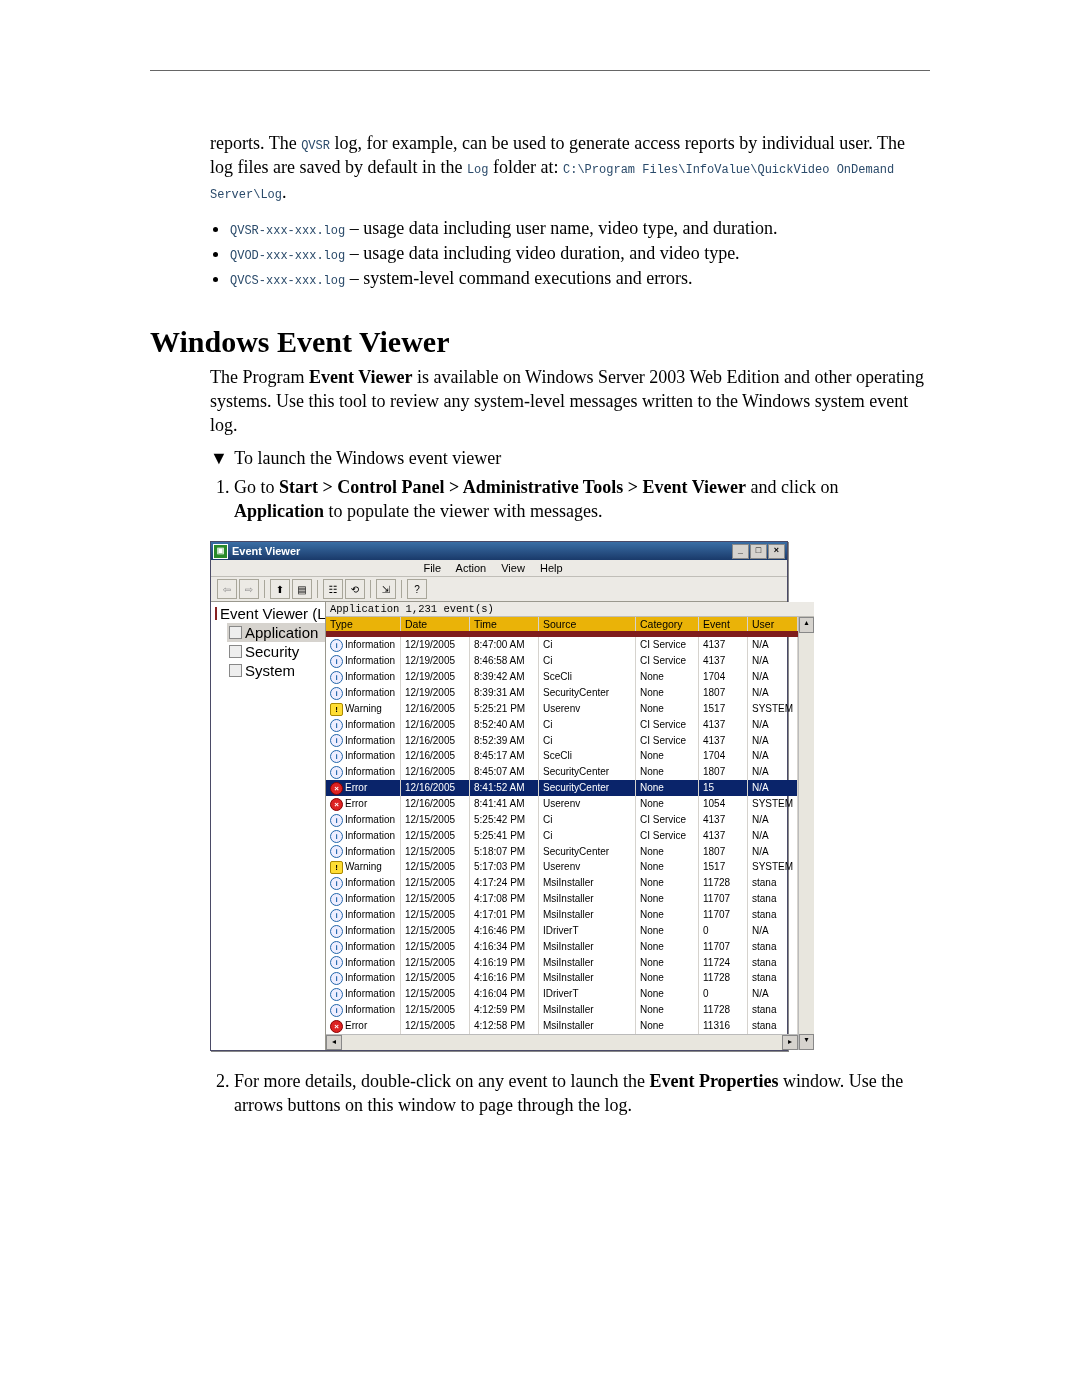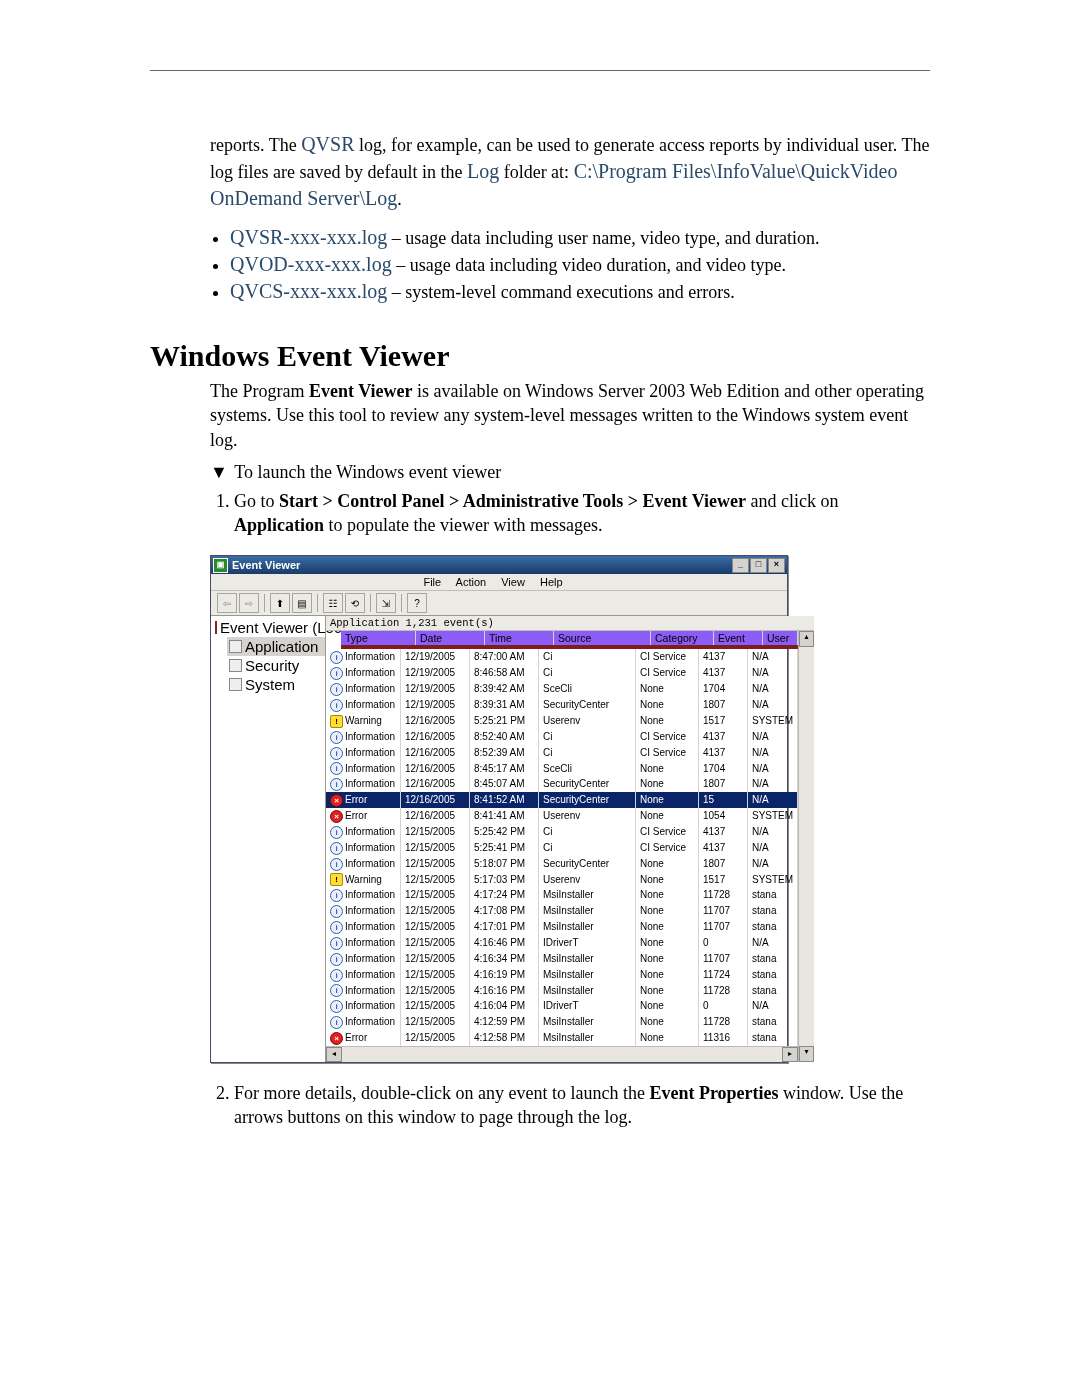--- a/index.html
+++ b/index.html
@@ -20,22 +20,22 @@
     margin: 0 0 60px 0;
   }
   .body-text {
     font-size: 18px;
     line-height: 1.35;
   }
   .body-block {
     margin-left: 60px;
   }
   code, .mono {
-    font-family: Liberation Serif, serif;
-    font-size: 20px;
+    font-family: Liberation Mono, monospace;
+    font-size: 12px;
     color: #2a4a6a;
   }
   ul.bullets {
     margin: 14px 0 0 60px;
     padding-left: 20px;
   }
   ul.bullets li {
     margin: 4px 0;
     font-size: 18px;
   }
@@ -174,23 +174,22 @@
   .ev-list-head {
     background:#eceae5;
     padding:1px 4px;
     border-bottom:1px solid #c0beb8;
     font-size:10.5px;
     white-space:nowrap;
     font-family:Liberation Mono, monospace;
   }
   .ev-cols {
     display:flex;
-    background:#8b5cf6;
-    border-bottom:4px solid #7f1d1d;
-    margin-left:15px;
+    background:#eab308;
+    border-bottom:6px solid #7f1d1d;
   }
   .ev-cols div, .ev-row div {
     padding:1px 4px;
     border-right:1px solid #d6d3ce;
     white-space:nowrap;
     overflow:hidden;
   }
   .c-type{width:66px;} .c-date{width:60px;} .c-time{width:60px;}
   .c-source{width:88px;} .c-cat{width:54px;} .c-event{width:40px;}
   .c-user{flex:1;}

